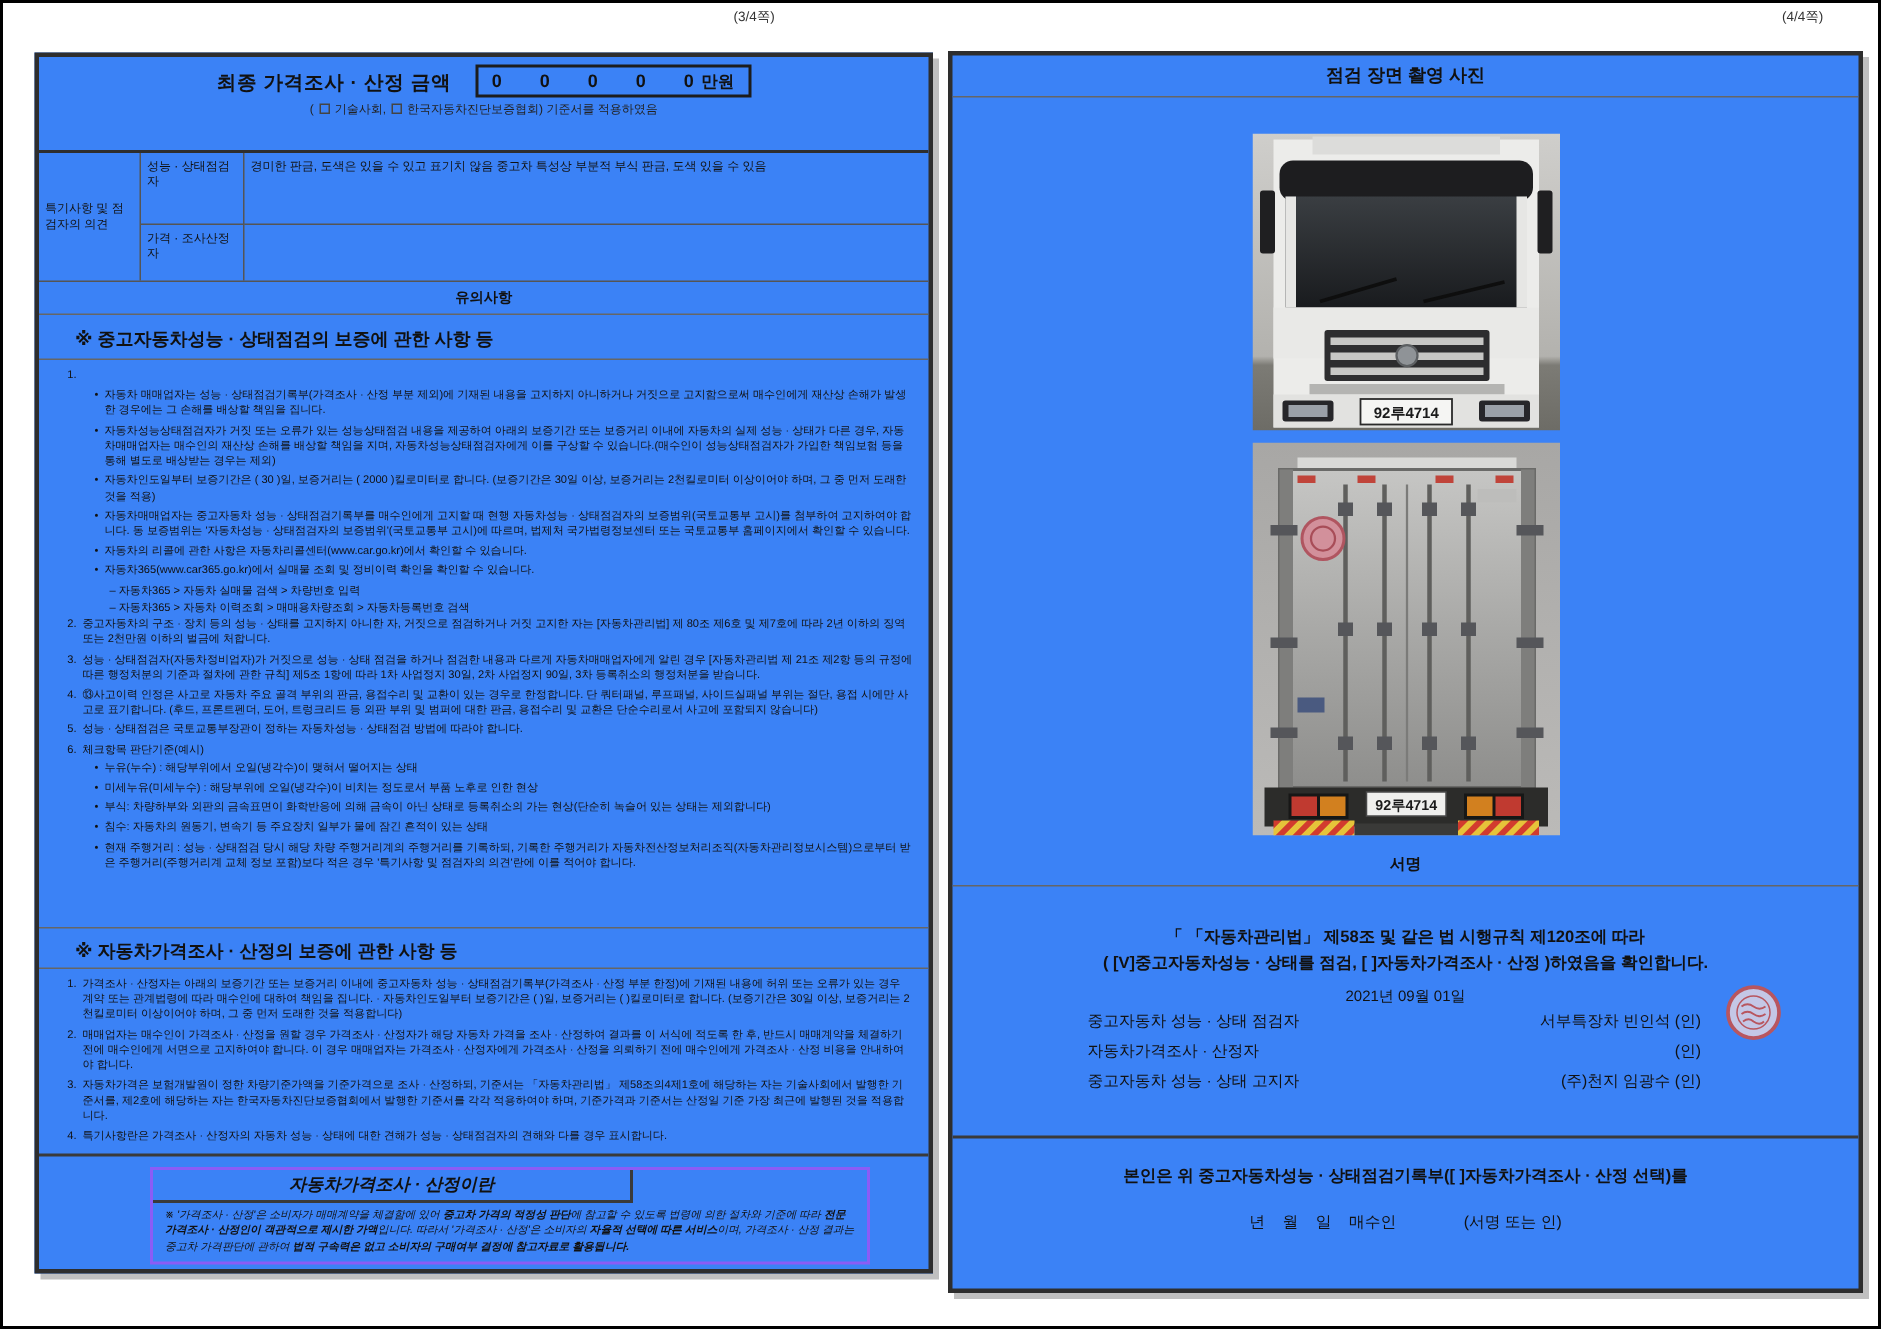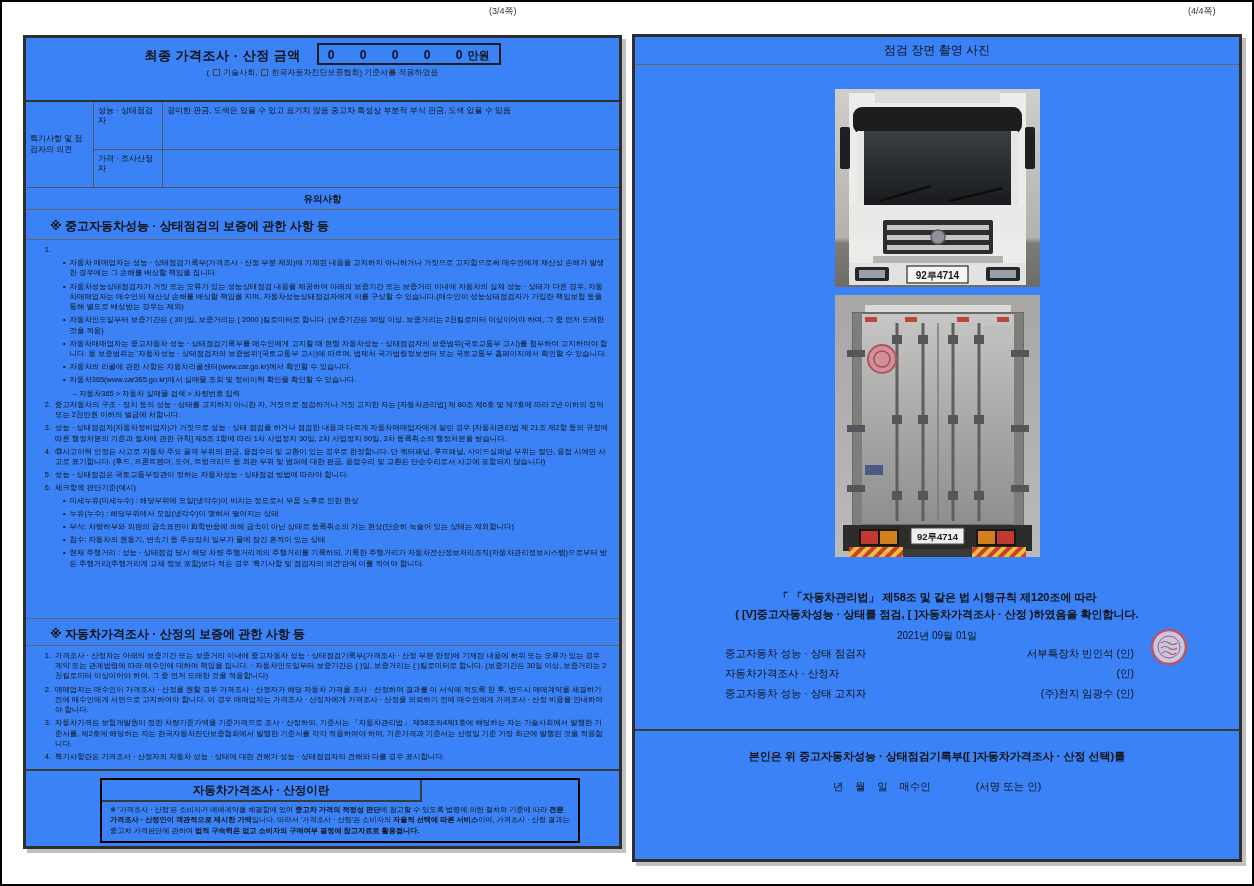--- a/index.html
+++ b/index.html
@@ -38,28 +38,28 @@
   .li{display:flex;margin-bottom:3px;}
   .li .no{flex:none;width:12px;text-align:right;margin-right:4px;}
   .li .tx{flex:1;}
   .bullets{padding-left:24px;}
   .bl{display:flex;margin-bottom:3px;}
   .bl::before{content:"•";flex:none;margin-right:4px;}
   .subl{padding-left:10px;margin-bottom:1px;}
   .b6{margin-top:-1px;}
 
   .def-wrap{padding:7px 0 0 74px;}
-  .def-box{width:480px;border:2px solid #000000;}
+  .def-box{width:480px;border:2px solid #8b5cf6;font-style:italic;}
   .def-head{width:320px;height:22px;border-right:2px solid #3a3a3a;border-bottom:2px solid #3a3a3a;
             font-weight:bold;font-size:11.5px;text-align:center;line-height:21px;}
   .def-body{padding:3px 8px 5px 8px;font-size:7.2px;line-height:1.45;}
   .seg.bold{font-weight:bold;}
 
   
-  .photo-header{height:28px;border-bottom:1px solid #666;text-align:center;font-weight:normal;font-size:12px;line-height:27px;}
+  .photo-header{height:28px;border-bottom:1px solid #666;text-align:center;font-weight:bold;font-size:12px;line-height:27px;}
   .photo-area{height:498px;text-align:center;padding-top:24px;}
   .photo{display:block;margin:0 auto;}
   .photo+.photo{margin-top:8px;}
   .sign-bar{height:28px;border-bottom:1px solid #666;text-align:center;font-weight:bold;font-size:10.5px;line-height:27px;}
   .sign-body{height:166px;position:relative;}
   .stmt{text-align:center;font-weight:bold;font-size:11px;line-height:1.55;}
   .stmt.l1{padding-top:26px;}
   .sig-date{text-align:center;font-size:10px;margin-top:6px;}
   .sigrows{margin:1px 105px 0 90px;}
   .sigrow{display:flex;justify-content:space-between;font-size:10.5px;line-height:1.9;}
@@ -120,20 +120,21 @@
         <div class="bl">
             <span class="tx">자동차매매업자는 중고자동차 성능 · 상태점검기록부를 매수인에게 고지할 때 현행 자동차성능 · 상태점검자의 보증범위(국토교통부 고시)를 첨부하여 고지하여야 합니다. 동 보증범위는 '자동차성능 · 상태점검자의 보증범위'(국토교통부 고시)에 따르며, 법제처 국가법령정보센터 또는 국토교통부 홈페이지에서 확인할 수 있습니다.</span>
           </div>
         <div class="bl">
             <span class="tx">자동차의 리콜에 관한 사항은 자동차리콜센터(www.car.go.kr)에서 확인할 수 있습니다.</span>
           </div>
         <div class="bl">
             <span class="tx">자동차365(www.car365.go.kr)에서 실매물 조회 및 정비이력 확인을 확인할 수 있습니다.</span>
           </div>
         <div class="subl">– 자동차365 &gt; 자동차 실매물 검색 &gt; 차량번호 입력</div>
+        <div class="subl">– 자동차365 &gt; 자동차 이력조회 &gt; 매매용차량조회 &gt; 자동차등록번호 검색</div>
       </div>
       <div class="li">
           <span class="no">2.</span>
           <span class="tx">중고자동차의 구조 · 장치 등의 성능 · 상태를 고지하지 아니한 자, 거짓으로 점검하거나 거짓 고지한 자는 [자동차관리법] 제 80조 제6호 및 제7호에 따라 2년 이하의 징역 또는 2천만원 이하의 벌금에 처합니다.</span>
         </div>
       <div class="li">
           <span class="no">3.</span>
           <span class="tx">성능 · 상태점검자(자동차정비업자)가 거짓으로 성능 · 상태 점검을 하거나 점검한 내용과 다르게 자동차매매업자에게 알린 경우 [자동차관리법 제 21조 제2항 등의 규정에 따른 행정처분의 기준과 절차에 관한 규칙] 제5조 1항에 따라 1차 사업정지 30일, 2차 사업정지 90일, 3차 등록취소의 행정처분을 받습니다.</span>
         </div>
       <div class="li">
@@ -143,24 +144,24 @@
       <div class="li">
           <span class="no">5.</span>
           <span class="tx">성능 · 상태점검은 국토교통부장관이 정하는 자동차성능 · 상태점검 방법에 따라야 합니다.</span>
         </div>
       <div class="li">
           <span class="no">6.</span>
           <span class="tx">체크항목 판단기준(예시)</span>
         </div>
       <div class="bullets b6">
         <div class="bl">
+            <span class="tx">누유(누수) : 해당부위에서 오일(냉각수)이 맺혀서 떨어지는 상태</span>
+          </div>
+        <div class="bl">
             <span class="tx">미세누유(미세누수) : 해당부위에 오일(냉각수)이 비치는 정도로서 부품 노후로 인한 현상</span>
-          </div>
-        <div class="bl">
-            <span class="tx">누유(누수) : 해당부위에서 오일(냉각수)이 맺혀서 떨어지는 상태</span>
           </div>
         <div class="bl">
             <span class="tx">부식: 차량하부와 외판의 금속표면이 화학반응에 의해 금속이 아닌 상태로 등록취소의 가는 현상(단순히 녹슬어 있는 상태는 제외합니다)</span>
           </div>
         <div class="bl">
             <span class="tx">침수: 자동차의 원동기, 변속기 등 주요장치 일부가 물에 잠긴 흔적이 있는 상태</span>
           </div>
         <div class="bl">
             <span class="tx">현재 주행거리 : 성능 · 상태점검 당시 해당 차량 주행거리계의 주행거리를 기록하되, 기록한 주행거리가 자동차전산정보처리조직(자동차관리정보시스템)으로부터 받은 주행거리(주행거리계 교체 정보 포함)보다 적은 경우 '특기사항 및 점검자의 의견'란에 이를 적어야 합니다.</span>
           </div>
@@ -309,20 +310,21 @@
         <rect x="143" y="236" width="17" height="13" fill="#d2801f"></rect>
         <rect x="162" y="236" width="17" height="13" fill="#c03a30"></rect>
         <rect x="76" y="233" width="53" height="16" fill="#efefed" stroke="#4a4a4a"></rect>
         <text x="102.5" y="245" text-anchor="middle" font-size="9.5" font-weight="bold" fill="#1a1a1a" font-family="Liberation Sans, DejaVu Sans, sans-serif">92루4714</text>
         <rect x="14" y="252" width="54" height="10" fill="url(#hz)"></rect>
         <rect x="137" y="252" width="54" height="10" fill="url(#hz)"></rect>
         <rect x="68" y="254" width="69" height="8" fill="#3a3a38"></rect>
       </svg>
     </div>
 
+    <div class="sign-bar">서명</div>
 
     <div class="sign-body">
       <div class="stmt l1">「 「자동차관리법」 제58조 및 같은 법 시행규칙 제120조에 따라</div>
       <div class="stmt l2">( [V]중고자동차성능 · 상태를 점검, [   ]자동차가격조사  ·  산정 )하였음을 확인합니다.</div>
       <div class="sig-date">2021년 09월 01일</div>
       <div class="sigrows">
         <div class="sigrow">
           <span>중고자동차 성능 · 상태 점검자</span>
           <span>서부특장차 빈인석 (인)</span>
         </div>

